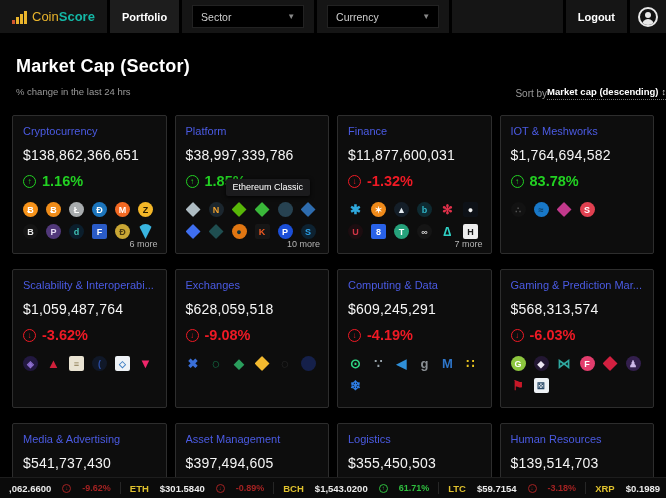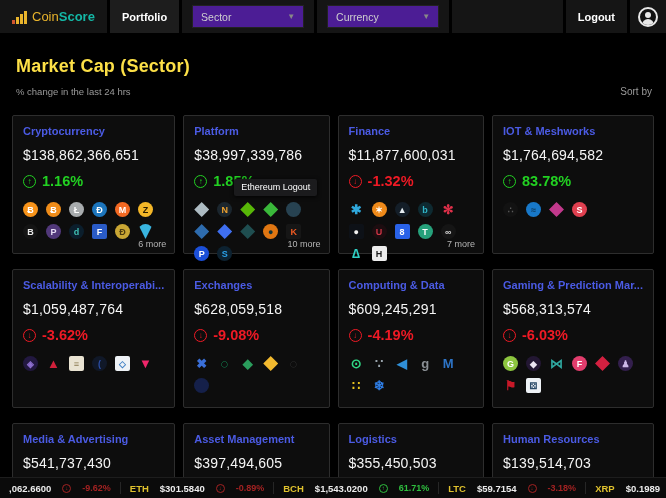--- a/index.html
+++ b/index.html
@@ -16,43 +16,43 @@
   .logo-bars i { display:block; width:3px; background:#e9b42c; }
   .logo-bars i:nth-child(1){ height:4px; background:#d0552f; }
   .logo-bars i:nth-child(2){ height:7px; }
   .logo-bars i:nth-child(3){ height:10px; }
   .logo-bars i:nth-child(4){ height:13px; }
   .logo-coin { color:#e9b42c; font-weight:normal; font-size:13px; }
   .logo-score { color:#14b8a6; font-weight:bold; font-size:13px; }
   .tab { color:#fff; font-weight:bold; font-size:11px; cursor:pointer; background:#1d1d1d; }
   .hsel-wrap { display:flex; align-items:center; background:#151515; padding:0 10px; margin-right:3px; }
   .hsel {
-    width:112px; height:23px; background:#4c1d95; border:1px solid #222;
+    width:112px; height:23px; background:#000000; border:1px solid #222;
     display:flex; align-items:center; justify-content:space-between;
     padding:0 8px; color:#cfcfcf; font-size:10.5px; cursor:pointer;
   }
   .hsel .car { color:#888; font-size:8px; }
   .hspacer { flex:1; background:#151515; margin-right:3px; }
   .logout { color:#fff; font-weight:bold; font-size:11px; cursor:pointer; }
   .avatar-seg { background:#151515; display:flex; align-items:center; padding:0 8px; }
   .avatar { width:20px; height:20px; border-radius:50%; border:2px solid #e8e8e8; background:#111; position:relative; overflow:hidden; cursor:pointer; }
   .avatar .head { position:absolute; left:50%; top:3px; width:6px; height:6px; margin-left:-3px; border-radius:50%; background:#e8e8e8; }
   .avatar .body { position:absolute; left:50%; top:10px; width:12px; height:8px; margin-left:-6px; border-radius:6px 6px 0 0; background:#e8e8e8; }
   
   .title-wrap { padding:23px 16px 0; }
-  .page-title { font-size:18px; font-weight:bold; color:#fde047; letter-spacing:.2px; }
+  .page-title { font-size:18px; font-weight:bold; color:#ffffff; letter-spacing:.2px; }
   .page-sub { margin-top:9px; font-size:9.5px; color:#9a9a9a; }
-  .sort-wrap { position:absolute; top:86px; right:14px; display:flex; align-items:center; gap:0; }
+  .sort-wrap { position:absolute; top:86px; right:0; display:flex; align-items:center; gap:0; }
   .sort-label { color:#9a9a9a; font-size:10px; }
   .sort-value { color:#fff; font-weight:bold; font-size:9.5px; border-bottom:1px dotted #777; padding-bottom:2px; cursor:pointer; display:flex; align-items:center; gap:3px; }
   .sort-value .ud { font-size:9px; color:#ddd; }
   
   .grid { margin:18px 12px 0; display:grid; grid-template-columns:repeat(4,1fr); gap:15px 8px; }
   .card { position:relative; background:#0d0d0d; border:1px solid #2d2d2d; border-radius:2px; height:139px; padding:9px 10px; cursor:pointer; }
-  .card-title { color:var(--accent); font-size:11px; font-weight:bold; white-space:nowrap; overflow:hidden; }
+  .card-title { color:var(--accent); font-size:11px; font-weight:normal; white-space:nowrap; overflow:hidden; }
   .card-value { color:#f5f5f5; font-size:14px; margin-top:10px; letter-spacing:.2px; }
   .card-change { margin-top:10px; display:flex; align-items:center; gap:6px; font-size:14.5px; font-weight:bold; }
   .card-change.up { color:var(--up); } .card-change.down { color:var(--down); }
   .ring { width:13px; height:13px; border:1.5px solid currentColor; border-radius:50%; display:flex; align-items:center; justify-content:center; font-size:8px; flex:none; }
   .icons { margin-top:13px; display:flex; flex-wrap:wrap; gap:7px 8px; }
   .coin { width:15px; height:15px; display:flex; align-items:center; justify-content:center; font-size:9px; font-weight:bold; border-radius:50%; cursor:pointer; flex:none; }
   .coin.square { border-radius:2px; }
   .coin.diamond { clip-path:polygon(50% 0,100% 50%,50% 100%,0 50%); }
   .coin.triangle-down { clip-path:polygon(0 0,100% 0,50% 100%); }
   .coin.plain { background:transparent !important; font-size:13px; }
@@ -105,20 +105,24 @@
       </div>
   </div>
 </div>
 
 <div class="title-wrap">
   <div class="page-title">Market Cap (Sector)</div>
   <div class="page-sub">% change in the last 24 hrs</div>
 </div>
 <div class="sort-wrap">
   <span class="sort-label">Sort by</span>
+  <span class="sort-value">
+    <span>Market cap (descending)</span>
+    <span class="ud">↕</span>
+  </span>
 </div>
 
 <div class="grid">
     <div class="card">
     <div class="card-title">Cryptocurrency</div>
     <div class="card-value">$138,862,366,651</div>
     <div class="card-change up">
       <span class="ring">↑</span>
       <span class="pct">1.16%</span>
     </div>
@@ -153,21 +157,21 @@
         <span class="coin circle" style="background: rgb(39, 66, 81); color: rgb(136, 176, 192);"></span>
         <span class="coin diamond" style="background: rgb(46, 108, 174); color: rgb(255, 255, 255);"></span>
         <span class="coin diamond" style="background: rgb(63, 111, 240); color: rgb(255, 255, 255);"></span>
         <span class="coin diamond" style="background: rgb(31, 78, 80); color: rgb(255, 255, 255);"></span>
         <span class="coin circle" style="background: rgb(224, 118, 18); color: rgb(16, 51, 58);">●</span>
         <span class="coin square" style="background: rgb(22, 22, 22); color: rgb(240, 90, 34);">K</span>
         <span class="coin circle" style="background: rgb(27, 79, 216); color: rgb(255, 255, 255);">P</span>
         <span class="coin circle" style="background: rgb(13, 34, 49); color: rgb(43, 160, 232);">S</span>
       </div>
     <div class="more">10 more</div>
-  <div class="tooltip">Ethereum Logout</div>
+  <div class="tooltip">Ethereum Classic</div>
     </div>
     <div class="card">
     <div class="card-title">Finance</div>
     <div class="card-value">$11,877,600,031</div>
     <div class="card-change down">
       <span class="ring">↓</span>
       <span class="pct">-1.32%</span>
     </div>
     <div class="icons">
         <span class="coin plain" style="color: rgb(47, 168, 220);">✱</span>

